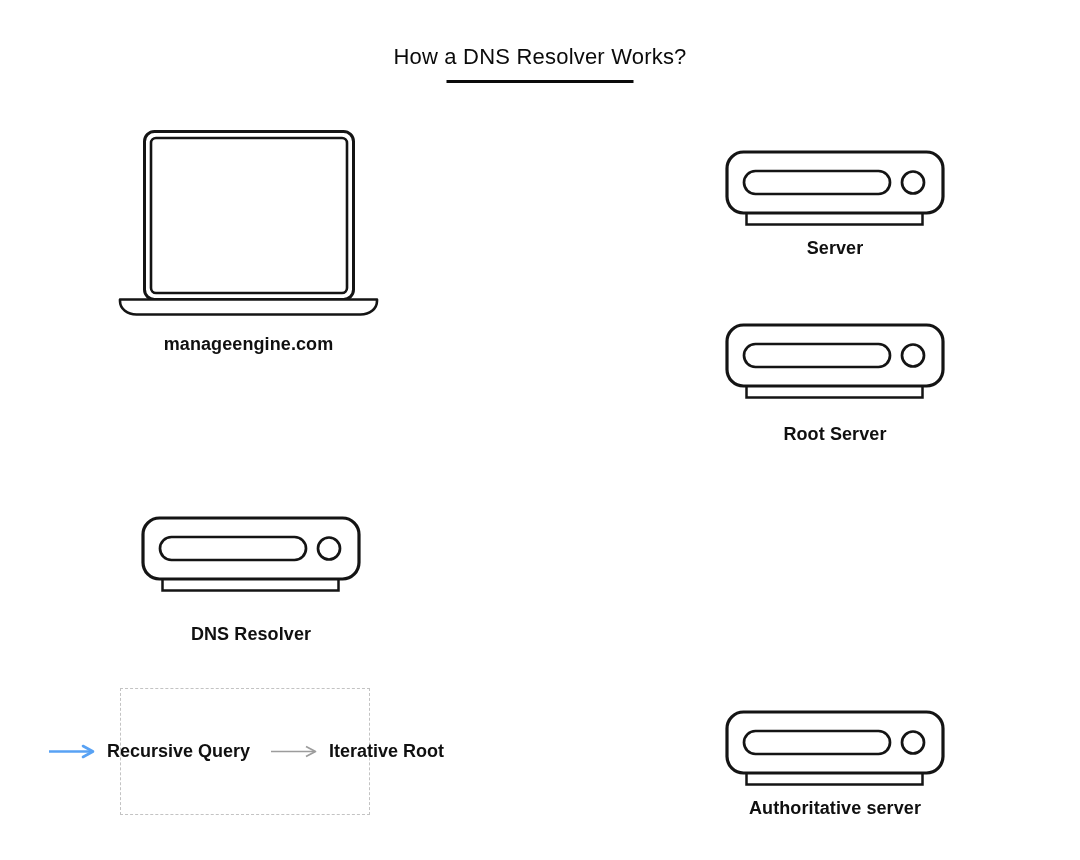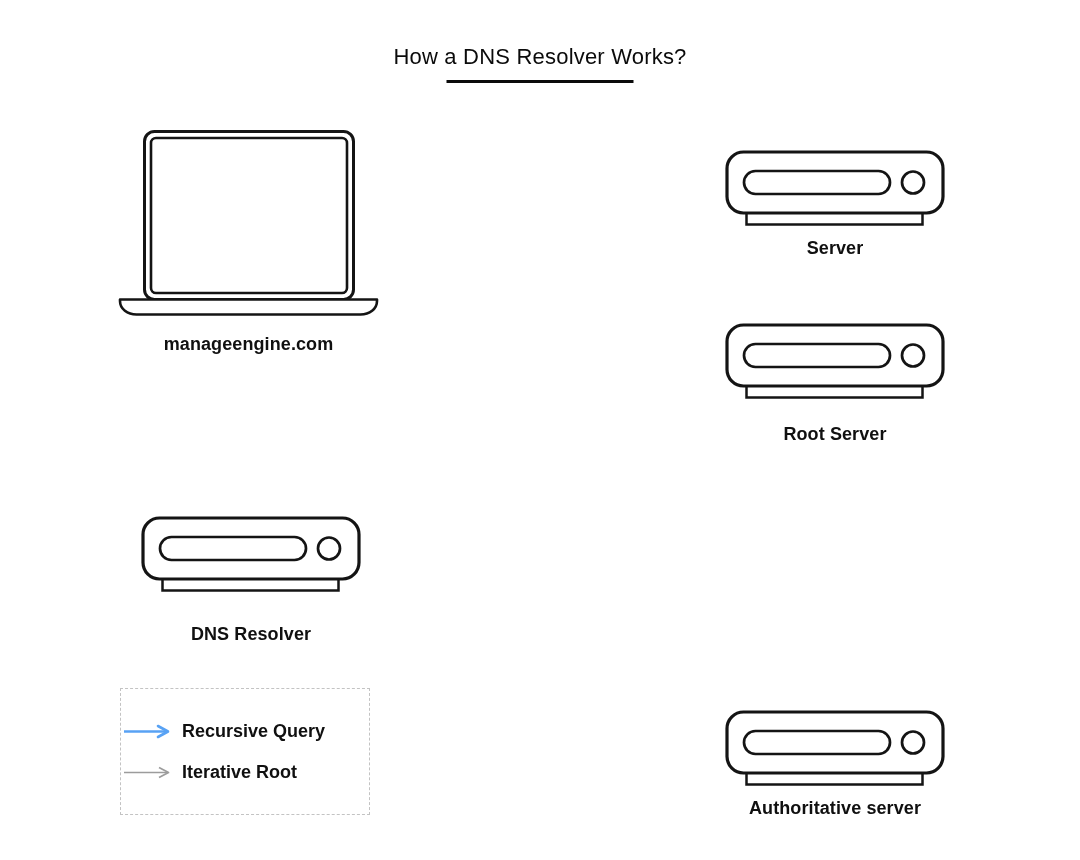--- a/index.html
+++ b/index.html
@@ -65,21 +65,21 @@
   
   .legend {
     position: absolute;
     left: 120px;
     top: 688px;
     width: 250px;
     height: 127px;
     border: 1.5px dashed #c3c3c3;
     box-sizing: border-box;
     display: flex;
-    flex-direction: column;
+    flex-direction: row;
     justify-content: center;
     gap: 20px;
     padding-left: 2px;
   }
   .legend-row {
     display: flex;
     align-items: center;
     gap: 9px;
   }
   .legend-row .legend-label {

